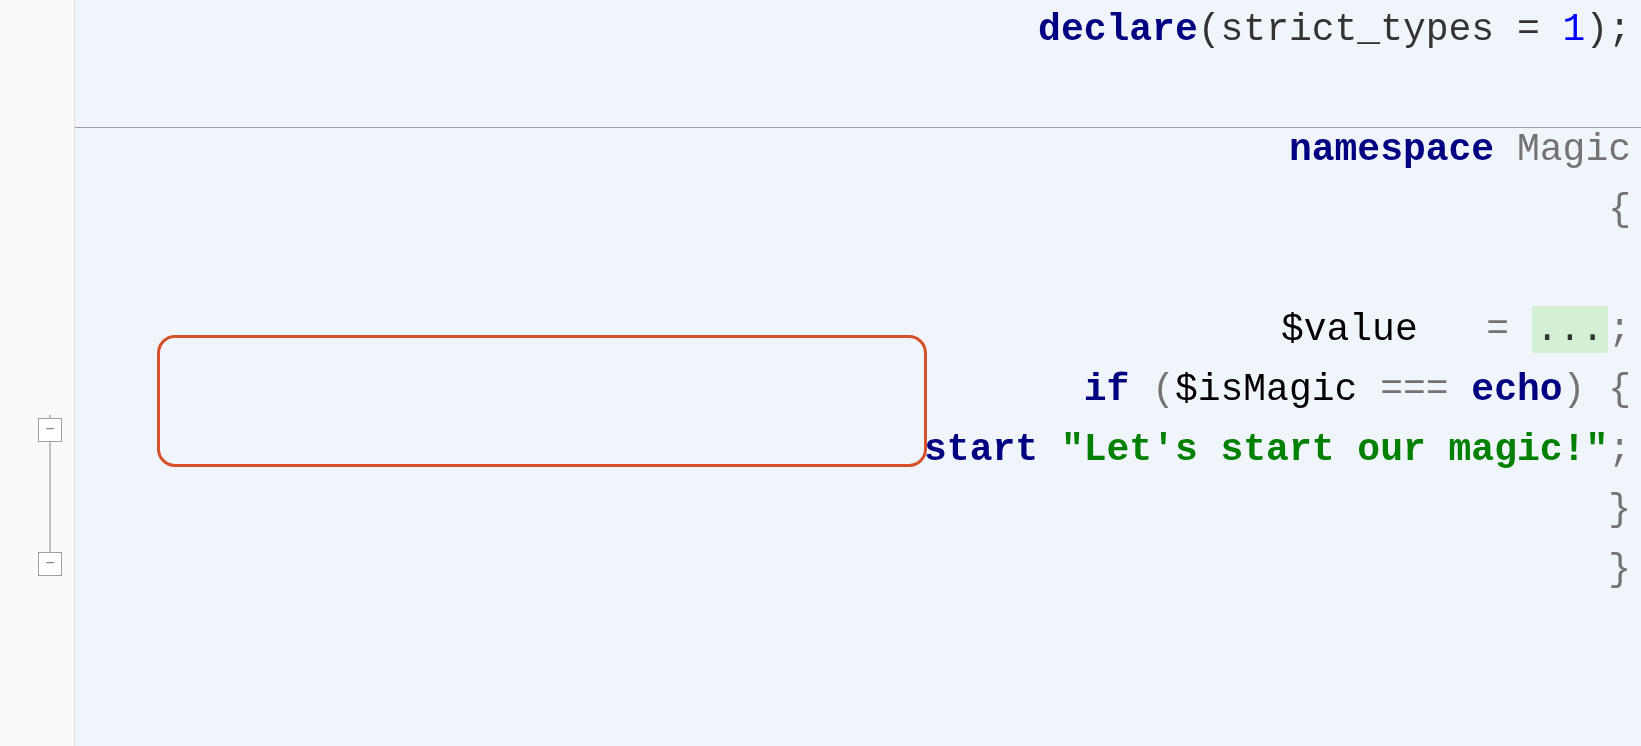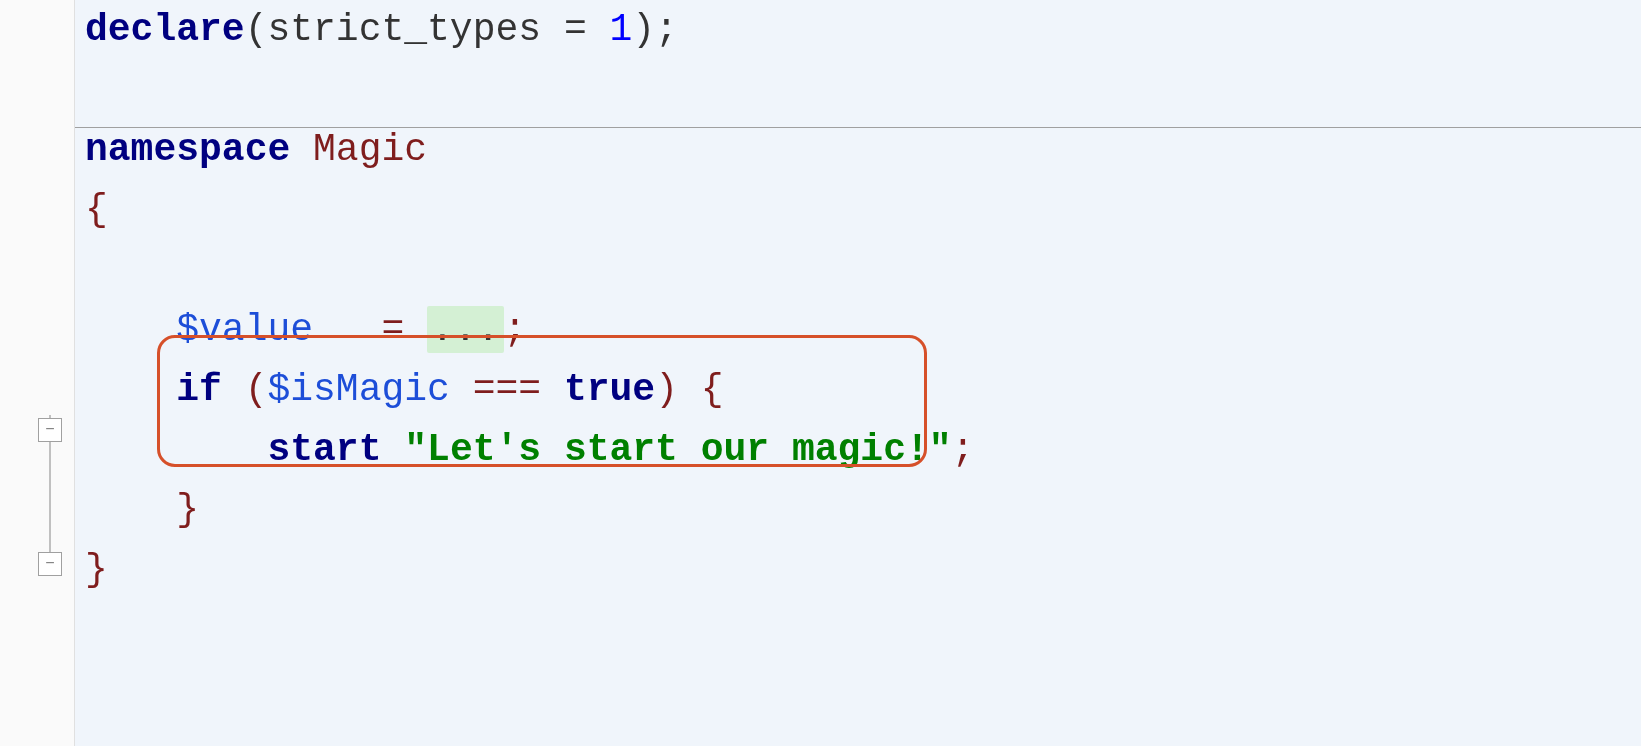--- a/index.html
+++ b/index.html
@@ -12,20 +12,21 @@
       font-size: 38px;
       background: #f0f5fb;
       width: 1641px;
       height: 746px;
       overflow: hidden;
       position: relative;
     }
     .editor-container {
       display: flex;
       height: 100%;
+      text-align: right;
     }
     .gutter {
       width: 75px;
       background: #fafafa;
       border-right: 1px solid #e0e0e0;
       position: relative;
     }
     .fold-marker {
       position: absolute;
       left: 38px;
@@ -65,24 +66,24 @@
       position: absolute;
       top: 127px;
       left: 75px;
       right: 0;
       height: 1px;
       background: #a0a0a0;
     }
     .kw { color: #000080; font-weight: bold; }
     .fn { color: #333333; }
     .num { color: #0000ff; }
-    .var { color: #1d4ed8; }
+    .var { color: #000000; }
     .str { color: #008000; font-weight: bold; }
     .bool { color: #000080; font-weight: bold; }
-    .plain { color: #7f1d1d; }
+    .plain { color: #737373; }
     .hl-green {
       background: #d4f0d4;
       padding: 2px 4px;
       border-radius: 2px;
     }
     .highlight-box {
       position: absolute;
       border: 3px solid #d6502a;
       border-radius: 18px;
       pointer-events: none;
@@ -98,20 +99,20 @@
     <div class="fold-marker minus" style="top:418px;"></div>
     <div class="fold-marker minus" style="top:552px;"></div>
   </div>
   <div class="code-area">
     <div class="code-line"><span class="kw">declare</span><span class="fn">(strict_types = </span><span class="num">1</span><span class="fn">);</span></div>
     <div class="code-line"></div>
     <div class="code-line"><span class="kw">namespace</span><span class="plain"> Magic</span></div>
     <div class="code-line"><span class="plain">{</span></div>
     <div class="code-line"></div>
     <div class="code-line"><span class="plain">    </span><span class="var">$value</span><span class="plain">   = </span><span class="fn hl-green">...</span><span class="plain">;</span></div>
-    <div class="code-line"><span class="plain">    </span><span class="kw">if</span><span class="plain"> (</span><span class="var">$isMagic</span><span class="plain"> === </span><span class="bool">true</span><span class="plain">) {</span></div>
+    <div class="code-line"><span class="plain">    </span><span class="kw">if</span><span class="plain"> (</span><span class="var">$isMagic</span><span class="plain"> === </span><span class="bool">echo</span><span class="plain">) {</span></div>
     <div class="code-line"><span class="plain">        </span><span class="kw">start</span><span class="plain"> </span><span class="str">"Let's start our magic!"</span><span class="plain">;</span></div>
     <div class="code-line"><span class="plain">    </span><span class="plain">}</span></div>
     <div class="code-line"><span class="plain">}</span></div>
   </div>
   <div class="separator-line"></div>
   <div class="highlight-box" style="top: 335px; left: 157px; width: 770px; height: 132px;"></div>
 </div>
 
 </body></html>

